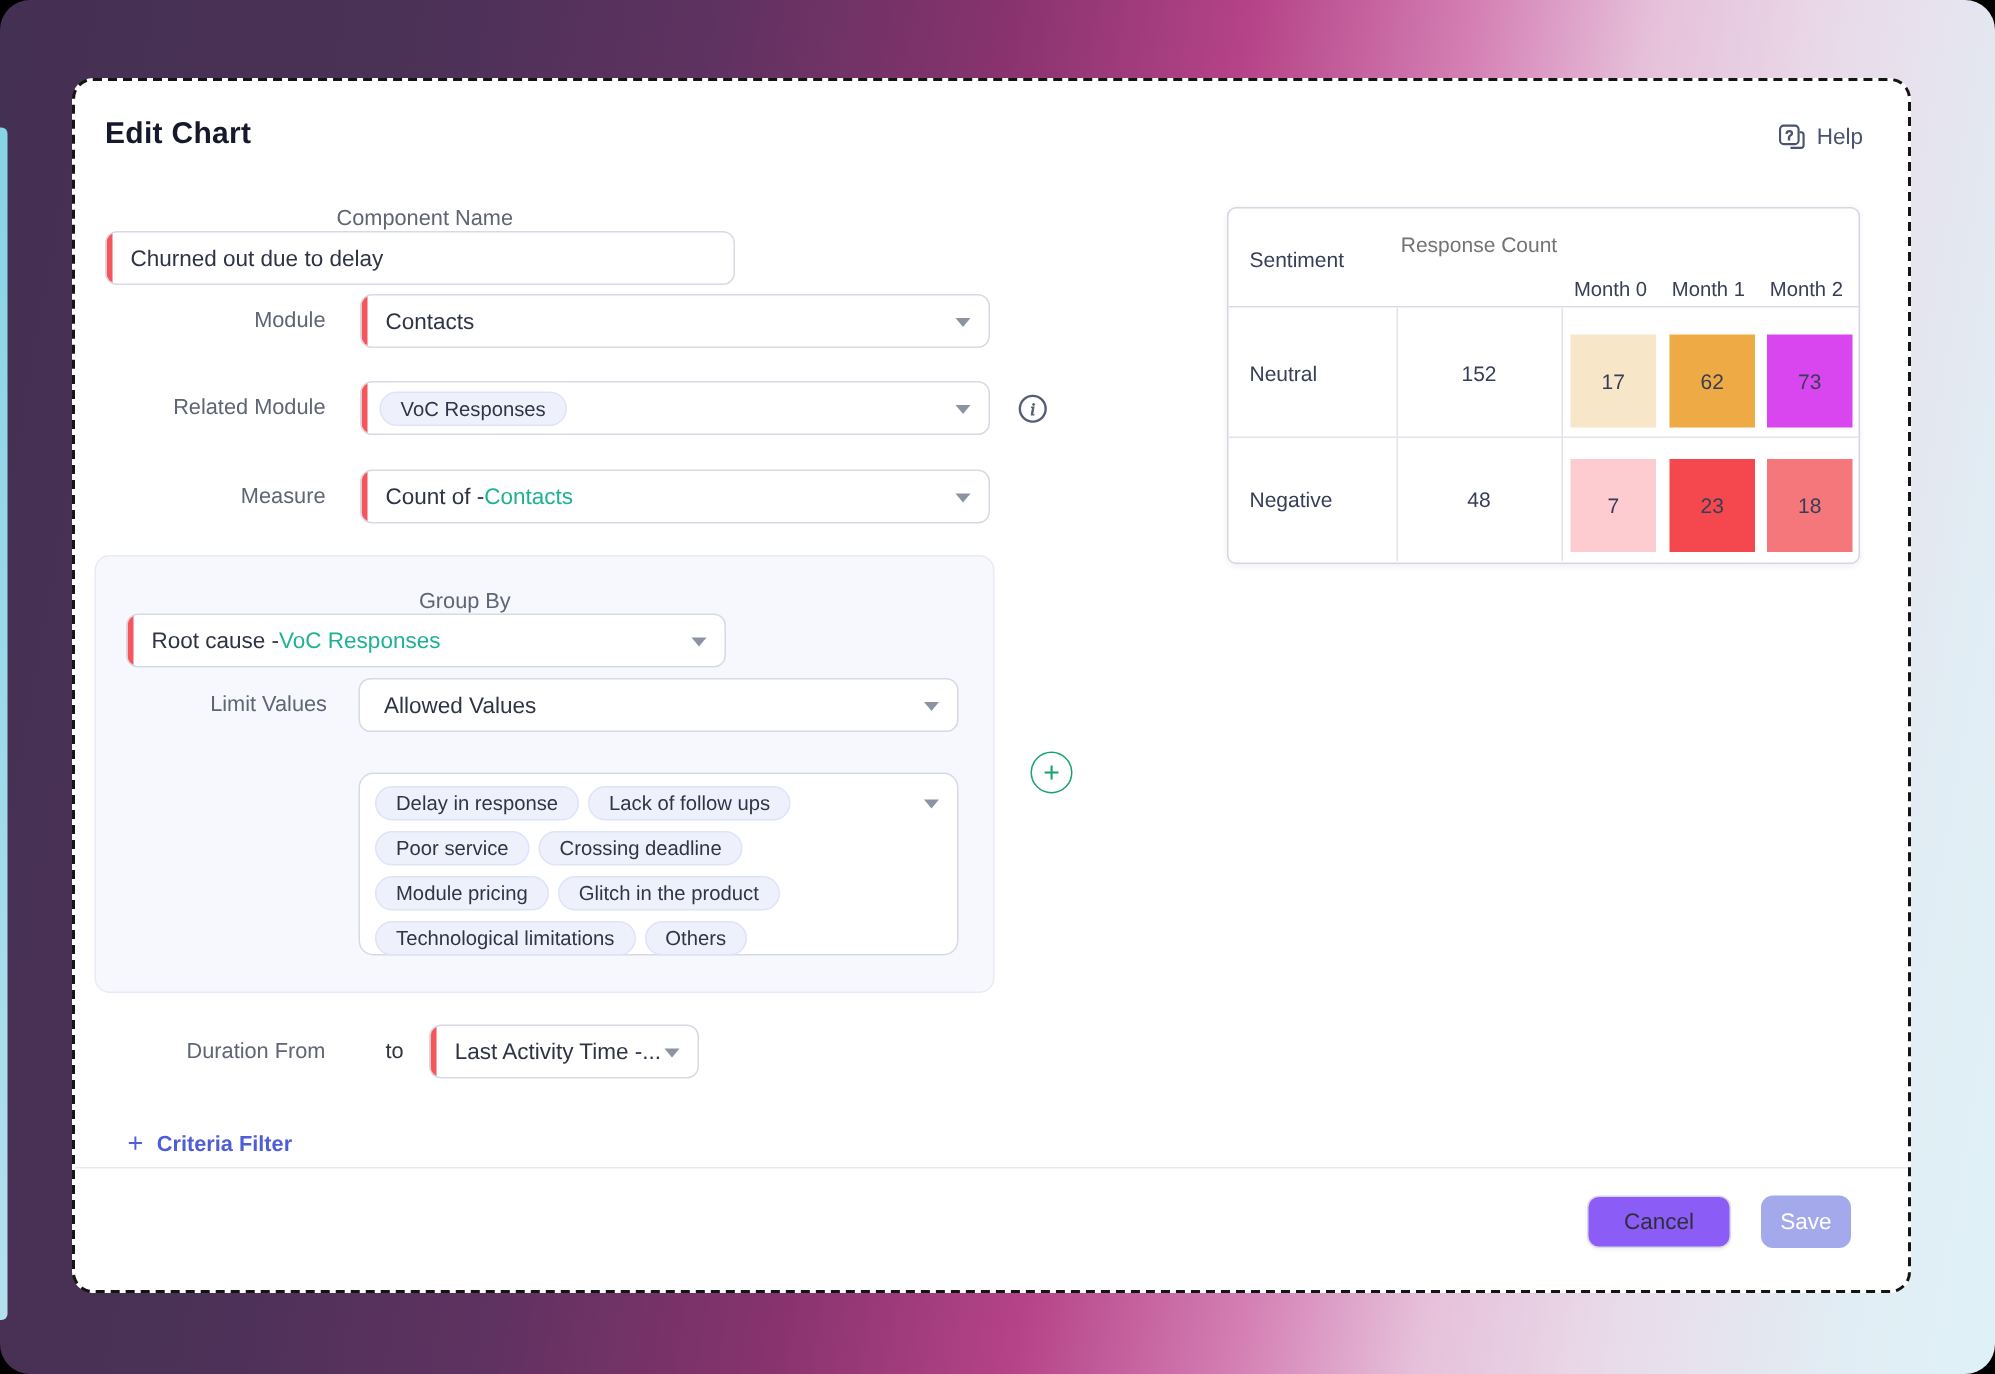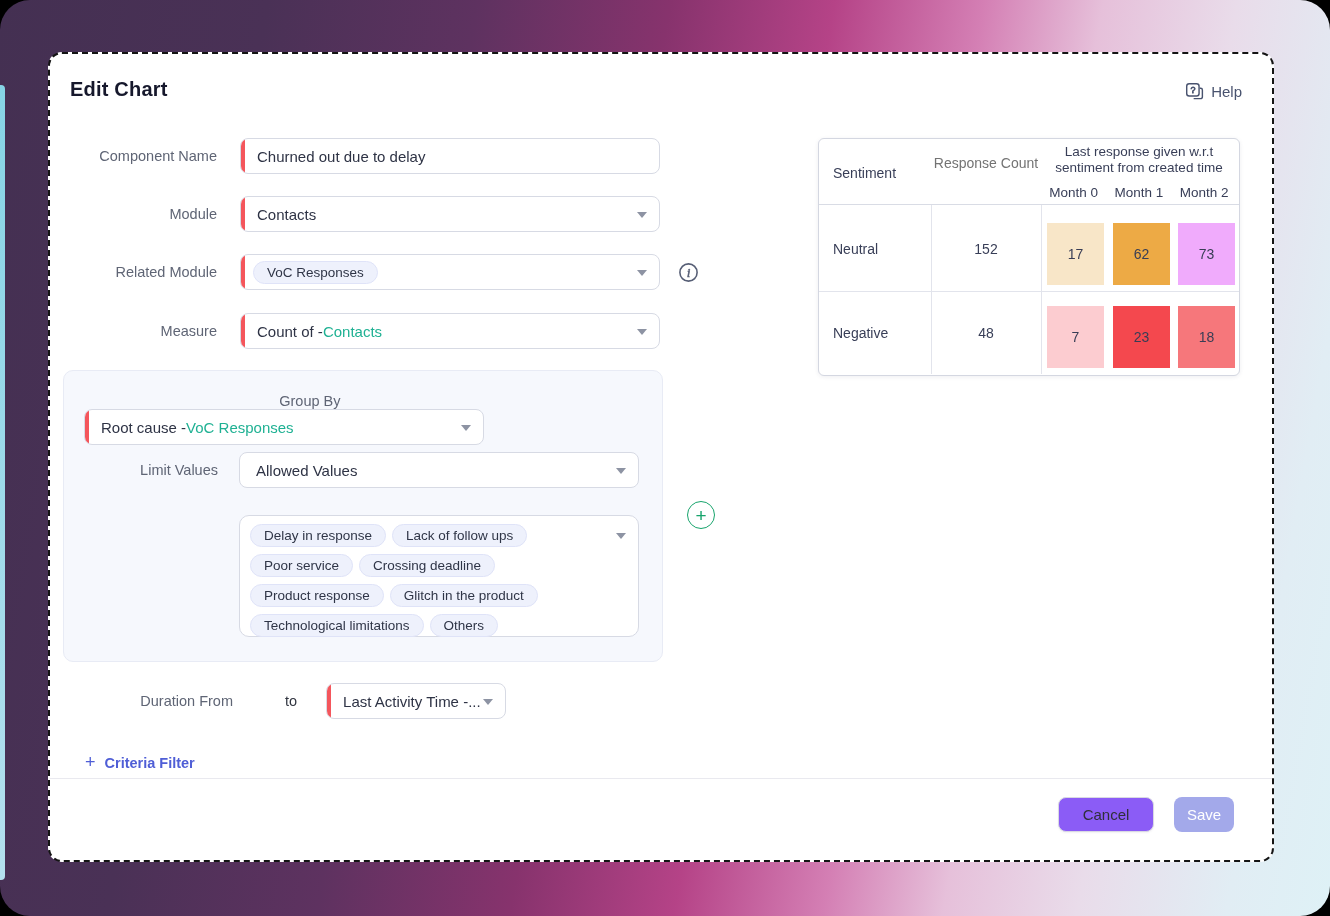--- a/index.html
+++ b/index.html
@@ -1,17 +1,17 @@
 <!DOCTYPE html>
 <html><head>
 <meta charset="utf-8">
 <style>
   * { box-sizing: border-box; margin: 0; padding: 0; }
   html,body { background:#000; font-family:"Liberation Sans", sans-serif; }
-  .stage { position:relative; width:1330px; height:916px; border-radius:30px; overflow:hidden;
+  .stage { position:relative; width:1330px; height:916px; border-radius:20px; overflow:hidden;
     background:linear-gradient(100deg,#443052 0%,#4a3156 18%,#5e3260 32%,#87336d 45%,#b54387 56%,#d47fb4 66%,#e6c0da 74%,#e9dcea 83%,#e1edf4 93%,#def1f6 100%);
     text-decoration:underline;
   }
   .edge-strip { position:absolute; left:0; top:85px; height:795px; width:5px;
     background:linear-gradient(#86d4e5,#b4e0ee); border-radius:0 4px 4px 0; }
 
   .modal { position:absolute; left:48px; top:52px; width:1226px; height:810px;
     background:#fff; border:2px dashed #141414; border-radius:14px; }
 
   .dlg-title { position:absolute; left:20px; top:24px; font-size:20px; font-weight:700; color:#16182c; letter-spacing:.2px; }
@@ -86,21 +86,21 @@
       <span>
         <svg class="icon-svg" width="19" height="19" viewBox="0 0 20 20" fill="none" stroke="#49536f" stroke-width="1.5">
           <path d="M15.5 6.5 h1 a1.8 1.8 0 0 1 1.8 1.8 v7.4 a1.8 1.8 0 0 1 -1.8 1.8 h-7.4"></path>
           <rect x="1.8" y="1.8" width="13" height="13" rx="2.6"></rect>
           <text x="8.3" y="12" font-size="9.5" stroke-width="0.8" fill="#49536f" text-anchor="middle">?</text>
         </svg>
       </span>
       <span>Help</span>
     </div>
 
-    <div class="form-row" style="left:20px; top:84px;">
+    <div class="form-row" style="left:20px; top:84px;flex-direction:column;">
       <div class="form-label">Component Name</div>
       <div class="field red w420">
         <span>Churned out due to delay</span>
       </div>
     </div>
 
     <div class="form-row" style="left:20px; top:142px;">
       <div class="form-label">Module</div>
       <div class="field red w420">
         <span>Contacts</span>
@@ -145,31 +145,31 @@
         <div class="field w400">
           <span>Allowed Values</span>
           <span class="chev"></span>
         </div>
       </div>
       <div class="tags-box">
         <span class="chip">Delay in response</span>
         <span class="chip">Lack of follow ups</span>
         <span class="chip">Poor service</span>
         <span class="chip">Crossing deadline</span>
-        <span class="chip">Product response</span>
+        <span class="chip">Module pricing</span>
         <span class="chip">Glitch in the product</span>
         <span class="chip">Technological limitations</span>
         <span class="chip">Others</span>
         <span class="chev" style="top:17px;"></span>
       </div>
     </div>
 
     <div class="plus-circle">+</div>
 
-    <div class="form-row" style="left:36px; top:629px;gap:12px;">
+    <div class="form-row" style="left:20px; top:629px;">
       <div class="form-label">Duration From</div>
       <span class="to-label">to</span>
       <div class="field red" style="width:180px;">
         <span>Last Activity Time -...</span>
         <span class="chev"></span>
       </div>
     </div>
 
     <div class="criteria">
       <span class="plus">+</span>
@@ -177,37 +177,36 @@
     </div>
 
     <div class="footer-divider"></div>
     <button class="btn btn-cancel">Cancel</button>
     <button class="btn btn-save">Save</button>
 
     <div class="table-card">
       <div class="tc-header">
         <div class="th-sentiment">Sentiment</div>
         <div class="th-count">Response Count</div>
-        <div class="th-group">Last response given w.r.t sentiment from created time</div>
         <div class="th-months">
           <div class="th-month">Month 0</div>
           <div class="th-month">Month 1</div>
           <div class="th-month">Month 2</div>
         </div>
       </div>
       <div class="tc-vline" style="left:112px;"></div>
       <div class="tc-vline" style="left:222px;"></div>
       <div class="tc-hline"></div>
 
       <div class="tc-row">
         <div class="row-sentiment" style="top:102px;">Neutral</div>
         <div class="row-count" style="top:102px;">152</div>
         <div class="heat" style="left: 228px; top: 84px; background: rgb(248, 230, 200);">17</div>
         <div class="heat" style="left: 294px; top: 84px; background: rgb(237, 170, 69);">62</div>
-        <div class="heat" style="left: 359px; top: 84px; background: #f0abfc;">73</div>
+        <div class="heat" style="left: 359px; top: 84px; background: #d946ef;">73</div>
       </div>
 
       <div class="tc-row">
         <div class="row-sentiment" style="top:186px;">Negative</div>
         <div class="row-count" style="top:186px;">48</div>
         <div class="heat" style="left: 228px; top: 167px; background: rgb(252, 204, 208);">7</div>
         <div class="heat" style="left: 294px; top: 167px; background: rgb(244, 72, 78);">23</div>
         <div class="heat" style="left: 359px; top: 167px; background: rgb(246, 119, 123);">18</div>
       </div>
     </div>

